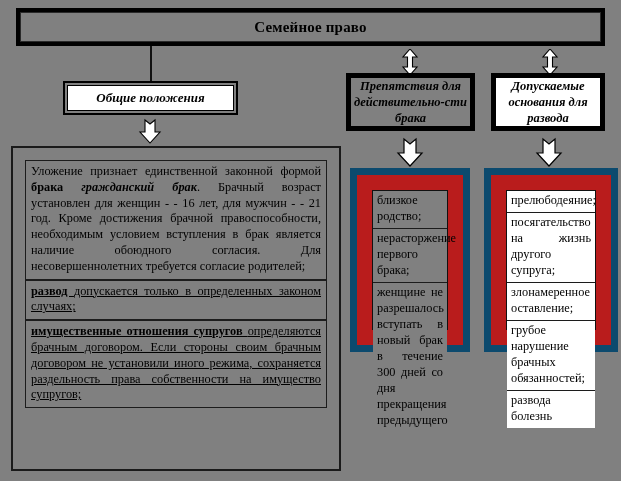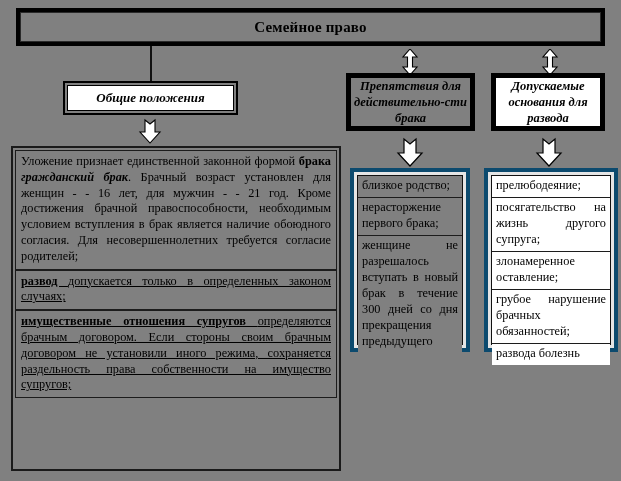--- a/index.html
+++ b/index.html
@@ -140,21 +140,21 @@
   
   .main-block {
     position: absolute;
     left: 11px;
     top: 146px;
     width: 330px;
     height: 325px;
     background: #808080;
     border: 2px solid #1a1a1a;
     box-sizing: border-box;
-    padding: 2px;
+    padding: 12px;
   }
   .main-cell {
     border: 1px solid #1c1c1c;
     box-sizing: border-box;
     padding: 3px 5px 4px 5px;
     font-size: 12.3px;
     line-height: 1.285;
     text-align: justify;
     text-justify: inter-word;
     background: #808080;
@@ -164,24 +164,24 @@
   .main-cell .bi { font-weight: bold; font-style: italic; }
   .hl-line {
     background: #ffffff;
     font-weight: bold;
     display: block;
   }
 
   
   .list-block {
     position: absolute;
-    background: #e5e5e5;
-    border: 4px solid #0c4a6e;
-    box-sizing: border-box;
-    padding: 3px;
+    background: #b91c1c;
+    border: 7px solid #0c4a6e;
+    box-sizing: border-box;
+    padding: 15px;
   }
   #list-prepyatstviya {
     left: 350px;
     top: 168px;
     width: 120px;
     height: 184px;
   }
   #list-razvod {
     left: 484px;
     top: 168px;

